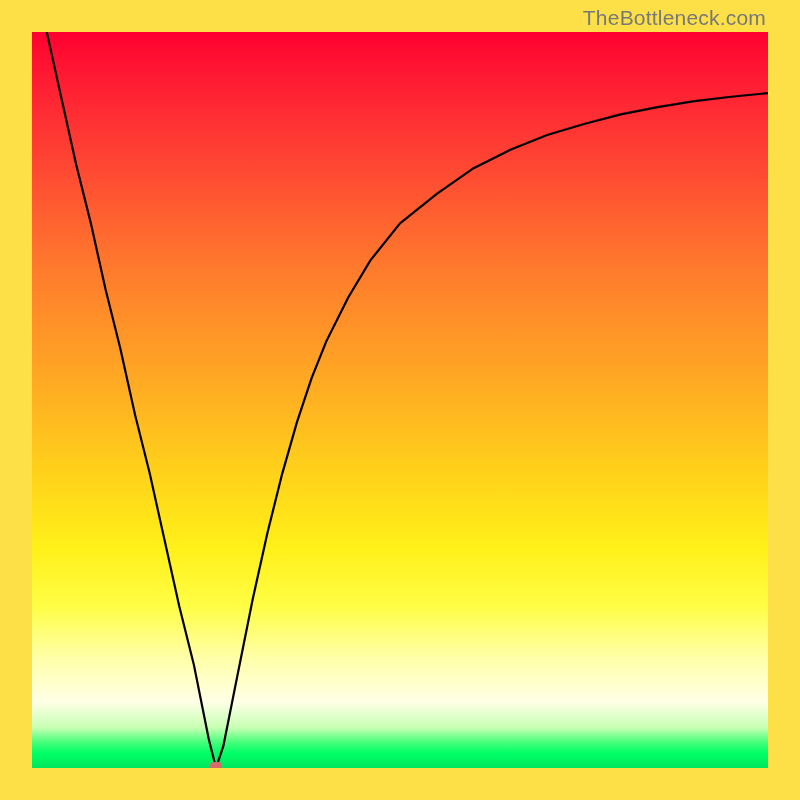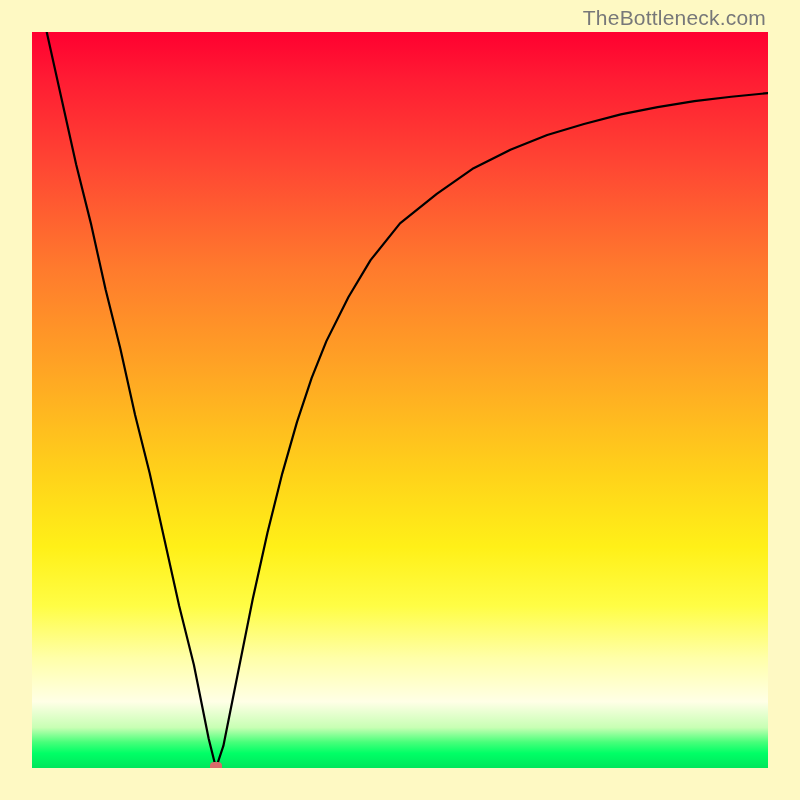--- a/index.html
+++ b/index.html
@@ -8,21 +8,21 @@
     width: 800px;
     height: 800px;
     overflow: hidden;
     background: #000;
     font-family: Arial, Helvetica, sans-serif;
   }
   .frame {
     position: relative;
     width: 800px;
     height: 800px;
-    background: #fef9c3;
+    background: #fde047;
   }
   .plot-area {
     position: absolute;
     left: 32px;
     top: 32px;
     width: 736px;
     height: 736px;
     overflow: hidden;
   }
   .gradient-bg {

